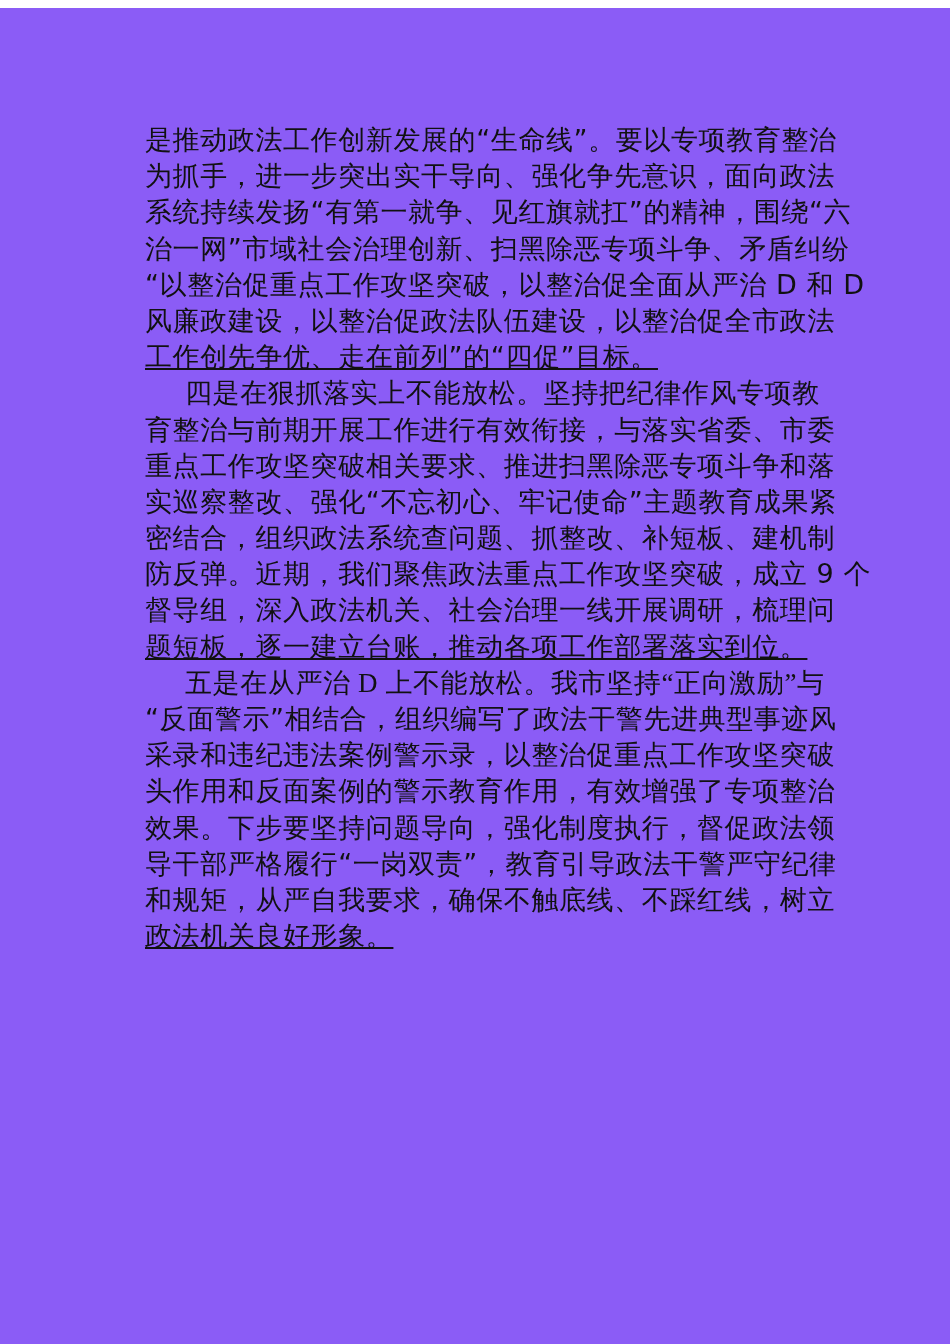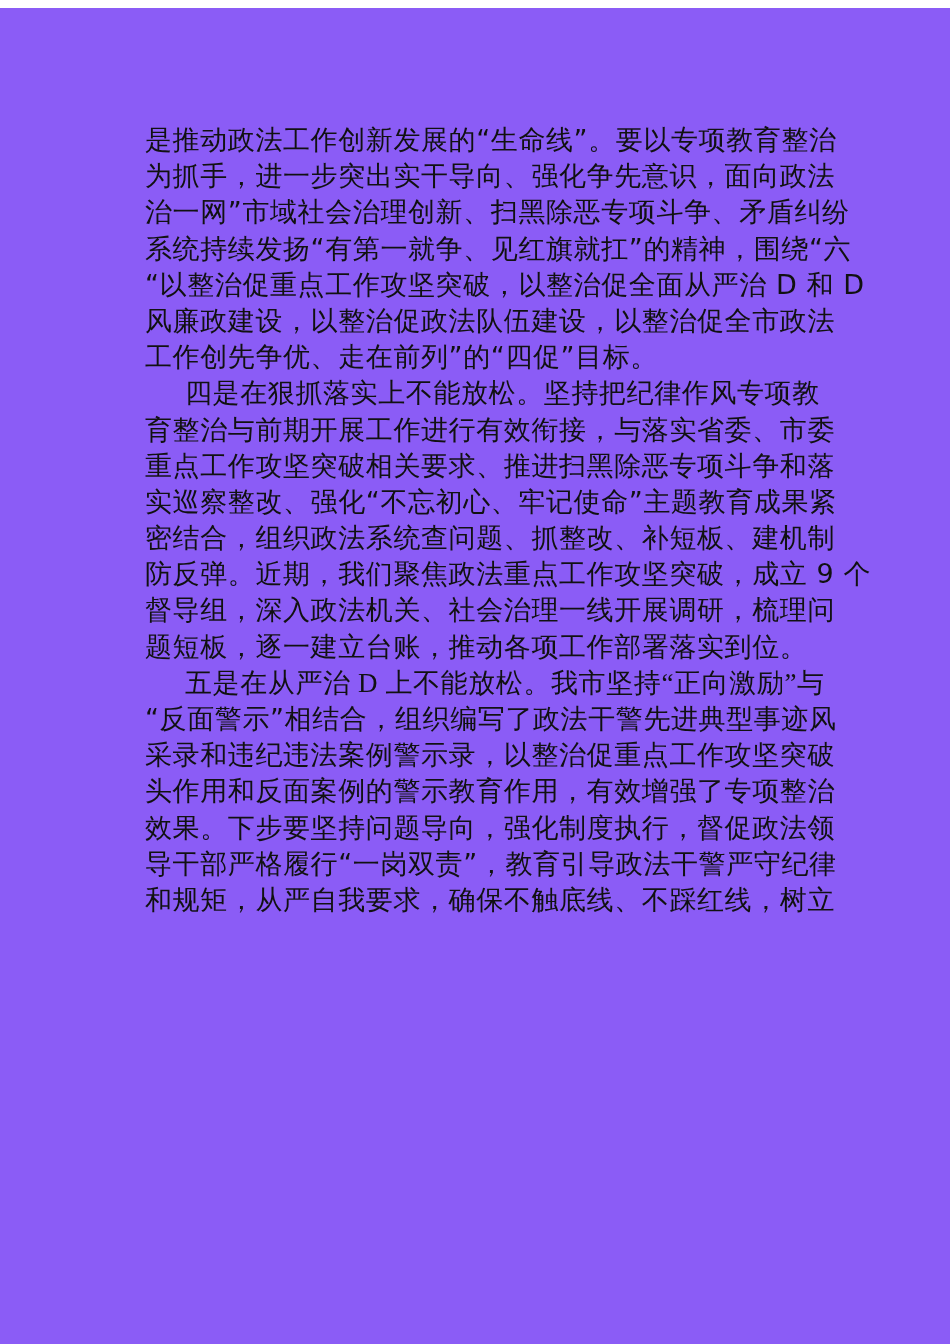--- a/index.html
+++ b/index.html
@@ -34,37 +34,38 @@
       line-height: 36.2px;
       font-size: 27px;
       white-space: nowrap;
       letter-spacing: 0.6px;
       text-align: justify;
       text-align-last: justify;
       overflow: visible;
     }
     .line.last {
       text-align-last: left;
+      text-decoration: underline;
     }
     .line.indent {
       padding-left: 40px;
       font-family: Liberation Serif, serif;
     }
   </style>
 </head>
 <body>
 
 <div class="page">
   <div class="text-block">
 
     <div>
       <div class="line">是推动政法工作创新发展的“生命线”。要以专项教育整治</div>
       <div class="line">为抓手，进一步突出实干导向、强化争先意识，面向政法</div>
+      <div class="line">系统持续发扬“有第一就争、见红旗就扛”的精神，围绕“六</div>
       <div class="line">治一网”市域社会治理创新、扫黑除恶专项斗争、矛盾纠纷</div>
-      <div class="line">系统持续发扬“有第一就争、见红旗就扛”的精神，围绕“六</div>
       <div class="line">“以整治促重点工作攻坚突破，以整治促全面从严治 D 和 D</div>
       <div class="line">风廉政建设，以整治促政法队伍建设，以整治促全市政法</div>
       <div class="line last">工作创先争优、走在前列”的“四促”目标。</div>
     </div>
 
     <div>
       <div class="line indent">四是在狠抓落实上不能放松。坚持把纪律作风专项教</div>
       <div class="line">育整治与前期开展工作进行有效衔接，与落实省委、市委</div>
       <div class="line">重点工作攻坚突破相关要求、推进扫黑除恶专项斗争和落</div>
       <div class="line">实巡察整改、强化“不忘初心、牢记使命”主题教育成果紧</div>
@@ -75,16 +76,17 @@
     </div>
 
     <div>
       <div class="line indent">五是在从严治 D 上不能放松。我市坚持“正向激励”与</div>
       <div class="line">“反面警示”相结合，组织编写了政法干警先进典型事迹风</div>
       <div class="line">采录和违纪违法案例警示录，以整治促重点工作攻坚突破</div>
       <div class="line">头作用和反面案例的警示教育作用，有效增强了专项整治</div>
       <div class="line">效果。下步要坚持问题导向，强化制度执行，督促政法领</div>
       <div class="line">导干部严格履行“一岗双责”，教育引导政法干警严守纪律</div>
       <div class="line">和规矩，从严自我要求，确保不触底线、不踩红线，树立</div>
+      <div class="line last">政法机关良好形象。</div>
     </div>
 
   </div>
 </div>
 
 </body></html>

